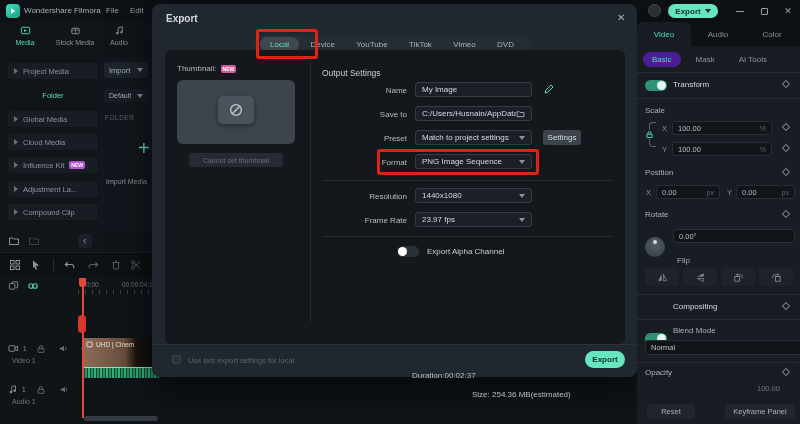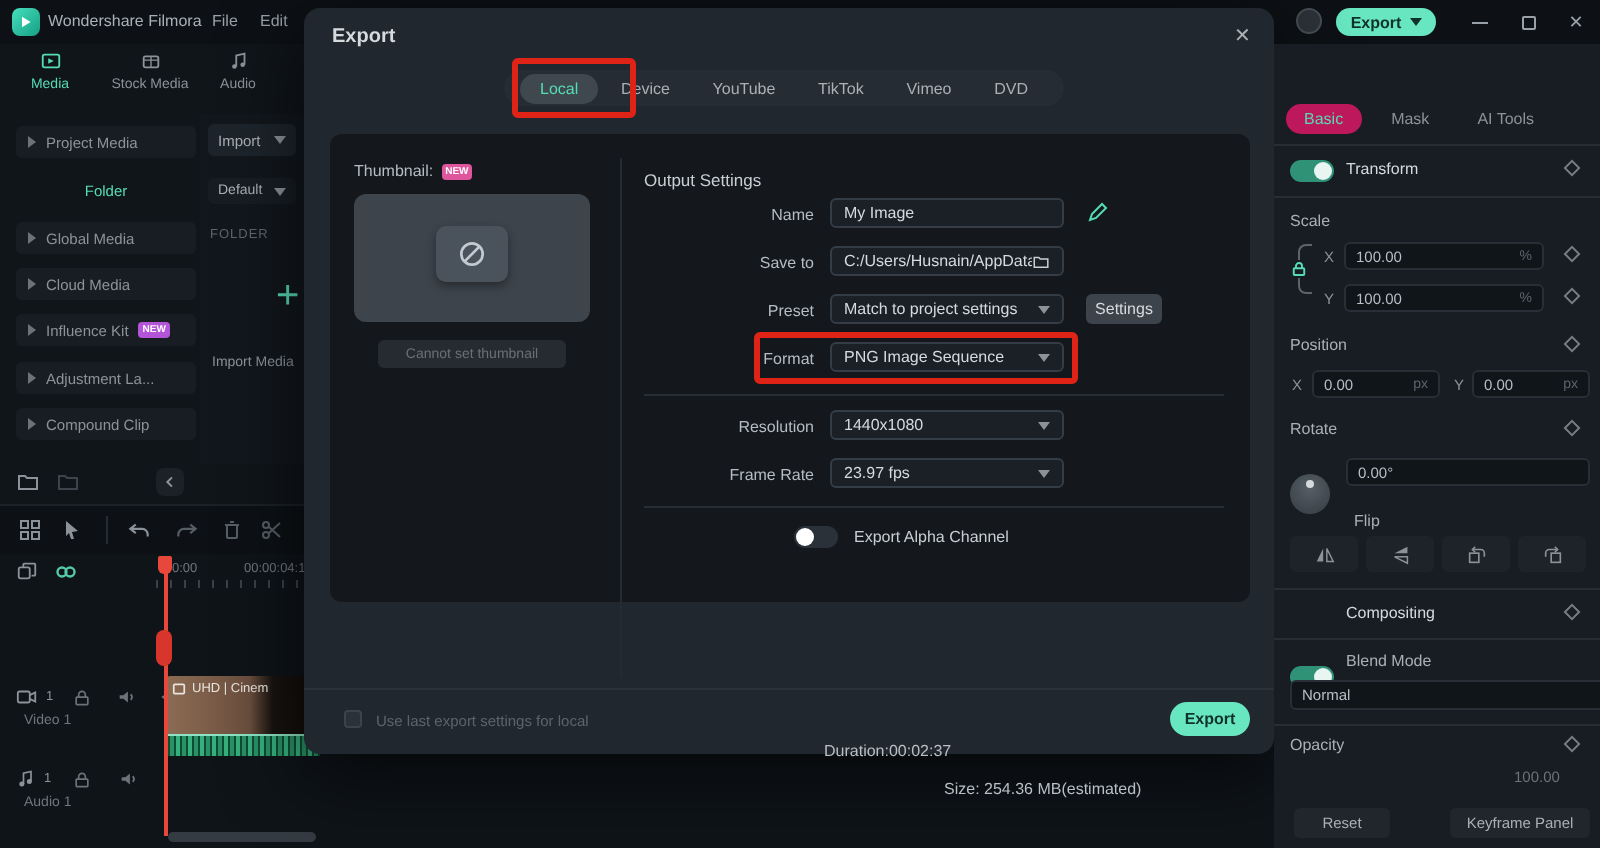--- a/index.html
+++ b/index.html
@@ -86,21 +86,21 @@
   .foot-txt { font-size:8px; color:#b9bfc5; }
   .btn-mint { background:#67e6c0; border-radius:9px; color:#0f3327; font-size:8px; font-weight:bold; display:flex; align-items:center; justify-content:center; }
   .annot { border:3px solid #e02317; border-radius:3px; z-index:30; }
 
   
   .rpanel { left:637px; top:22px; width:163px; height:402px; background:#171d23; }
   .rp-tabs { left:0; top:0; width:163px; height:24px; background:#0d1115; display:flex; }
   .rp-tab { width:54px; height:24px; display:flex; align-items:center; justify-content:center; font-size:8px; color:#8b9299; }
   .rp-tab.active { background:#171d23; border-radius:6px 6px 0 0; color:#56dcb4; }
   .rp-subtab { font-size:8px; color:#8b9299; padding:3px 9px; border-radius:9px; }
-  .rp-subtab.active { background:#be185d; color:#56dcb4; }
+  .rp-subtab.active { background:#4c1d95; color:#56dcb4; }
   .toggle { width:22px; height:11px; border-radius:6px; background:#2f9277; position:relative; }
   .toggle .knob { position:absolute; right:1px; top:1px; width:9px; height:9px; border-radius:50%; background:#e8f5f0; }
   .toggle.off { background:#2a3138; }
   .toggle.off .knob { right:auto; left:1px; background:#fff; }
   .rp-head { font-size:8px; color:#aab0b6; }
   .rp-field { background:#10151a; border:1px solid #272e35; border-radius:3px; font-size:7.5px; color:#b9bfc5;
               display:flex; align-items:center; justify-content:space-between; padding:0 5px; }
   .rp-unit { color:#5c646b; font-size:7px; }
   .rp-lab { font-size:7.5px; color:#8b9299; }
   .flipbtn { width:34px; height:18px; background:#1d2329; border-radius:3px; display:flex; align-items:center; justify-content:center; }
@@ -373,21 +373,21 @@
 
     <div class="abs dlg-tabs" style="left:100px;top:31px;width:280px;height:18px;">
       <span class="dlg-tab active">Local</span>
       <span class="dlg-tab">Device</span>
       <span class="dlg-tab">YouTube</span>
       <span class="dlg-tab">TikTok</span>
       <span class="dlg-tab">Vimeo</span>
       <span class="dlg-tab">DVD</span>
     </div>
 
-    <div class="abs dlg-panel" style="left:13px;top:63px;width:460px;height:234px;">
+    <div class="abs dlg-panel" style="left:13px;top:46px;width:460px;height:294px;">
 
       <div class="abs" style="left:12px;top:14px;display:flex;align-items:center;gap:4px;">
         <span style="font-size:8px;color:#b6bcc2;">Thumbnail:</span>
         <span class="badge-pink">NEW</span>
       </div>
       <div class="abs thumb-box" style="left:12px;top:30px;width:118px;height:64px;">
         <div class="thumb-inner" style="position:absolute;left:41px;top:16px;width:36px;height:28px;">
           <svg width="16" height="16" viewBox="0 0 24 24">
               <g fill="none" stroke="#c3cad1" stroke-width="2">
                 <circle cx="12" cy="12" r="8"></circle>
@@ -460,20 +460,25 @@
       <div class="abs foot-mut txt" style="left:36px;top:11px;">Use last export settings for local</div>
       <div class="abs foot-txt txt" style="left:260px;top:10px;margin-top:16px;">Duration:00:02:37</div>
       <div class="abs foot-txt txt" style="left:320px;top:10px;margin-top:35px;">Size: 254.36 MB(estimated)</div>
       <div class="abs btn-mint" style="left:433px;top:6px;width:40px;height:17px;">Export</div>
     </div>
 
     <div class="abs annot" style="left:104px;top:25px;width:62px;height:30px;"></div>
   </div>
 
   <div class="abs rpanel">
+    <div class="rp-tabs" style="position:absolute;">
+      <div class="rp-tab active">Video</div>
+      <div class="rp-tab">Audio</div>
+      <div class="rp-tab">Color</div>
+    </div>
 
     <div class="abs" style="left:6px;top:30px;display:flex;gap:6px;align-items:center;">
       <span class="rp-subtab active">Basic</span>
       <span class="rp-subtab">Mask</span>
       <span class="rp-subtab">AI Tools</span>
     </div>
     <div class="abs hline" style="left:0;top:50px;width:163px;"></div>
 
     <div class="abs toggle" style="left:8px;top:58px;">
         <span class="knob"></span>

